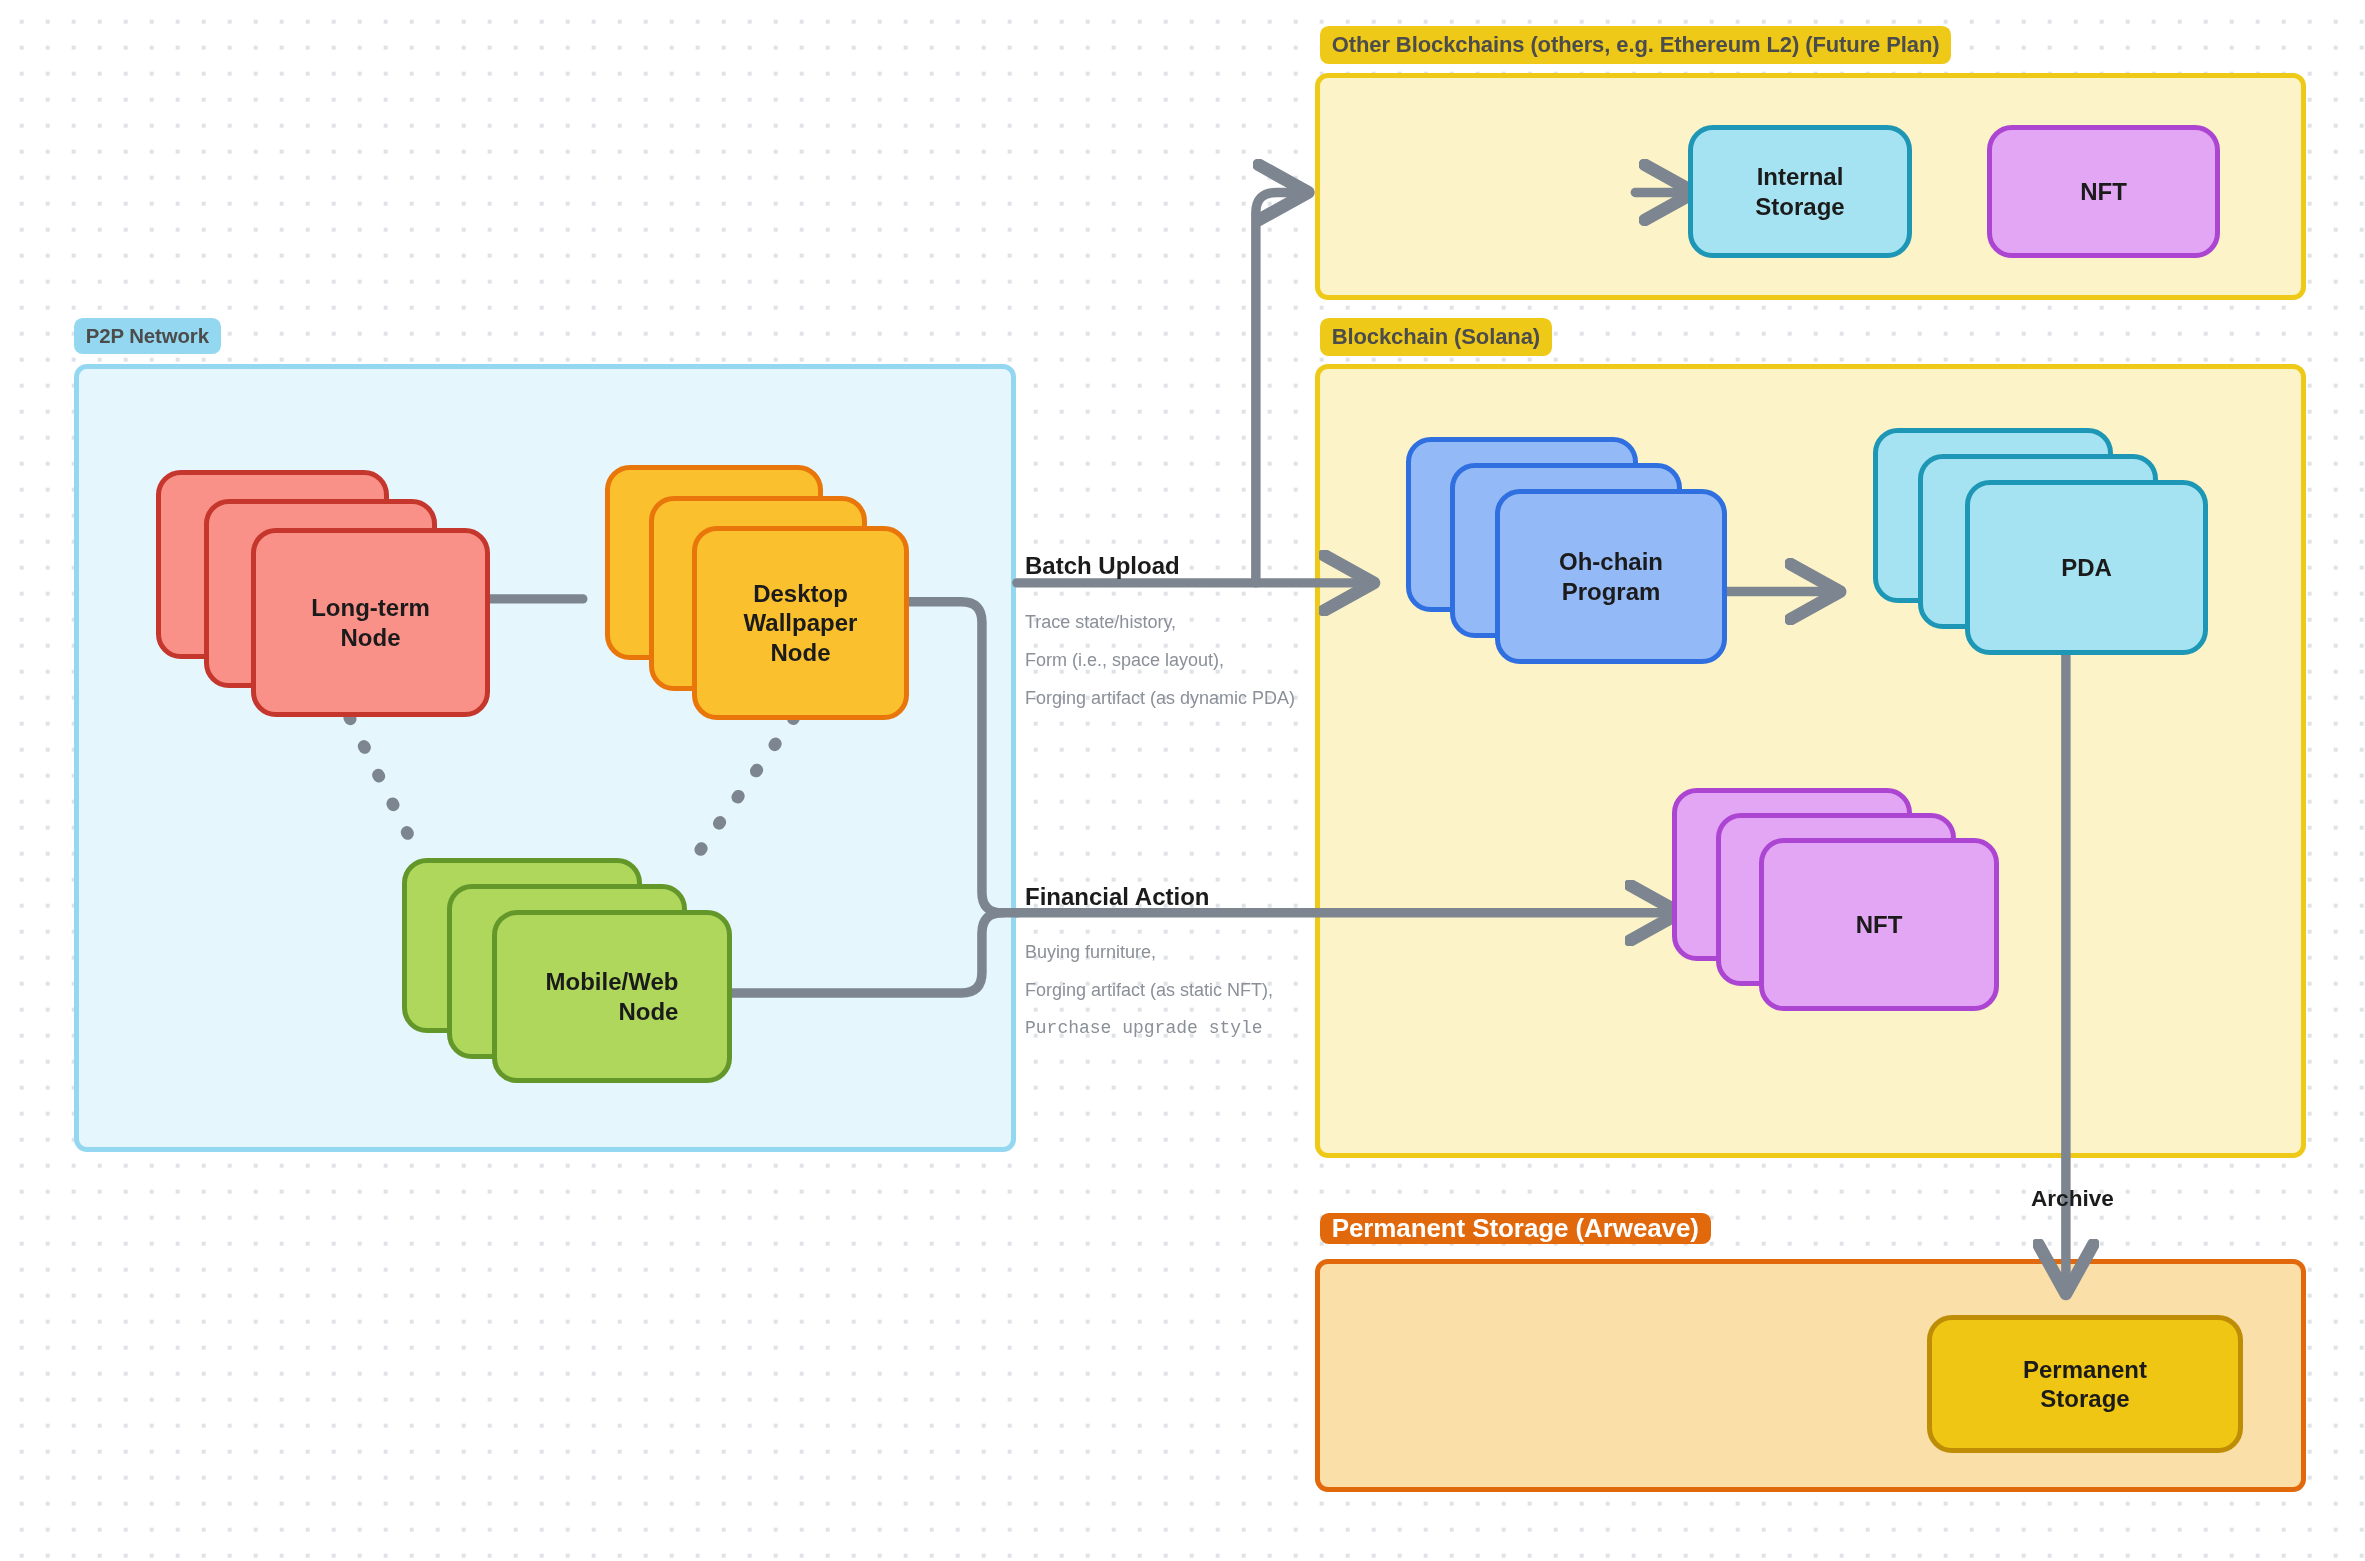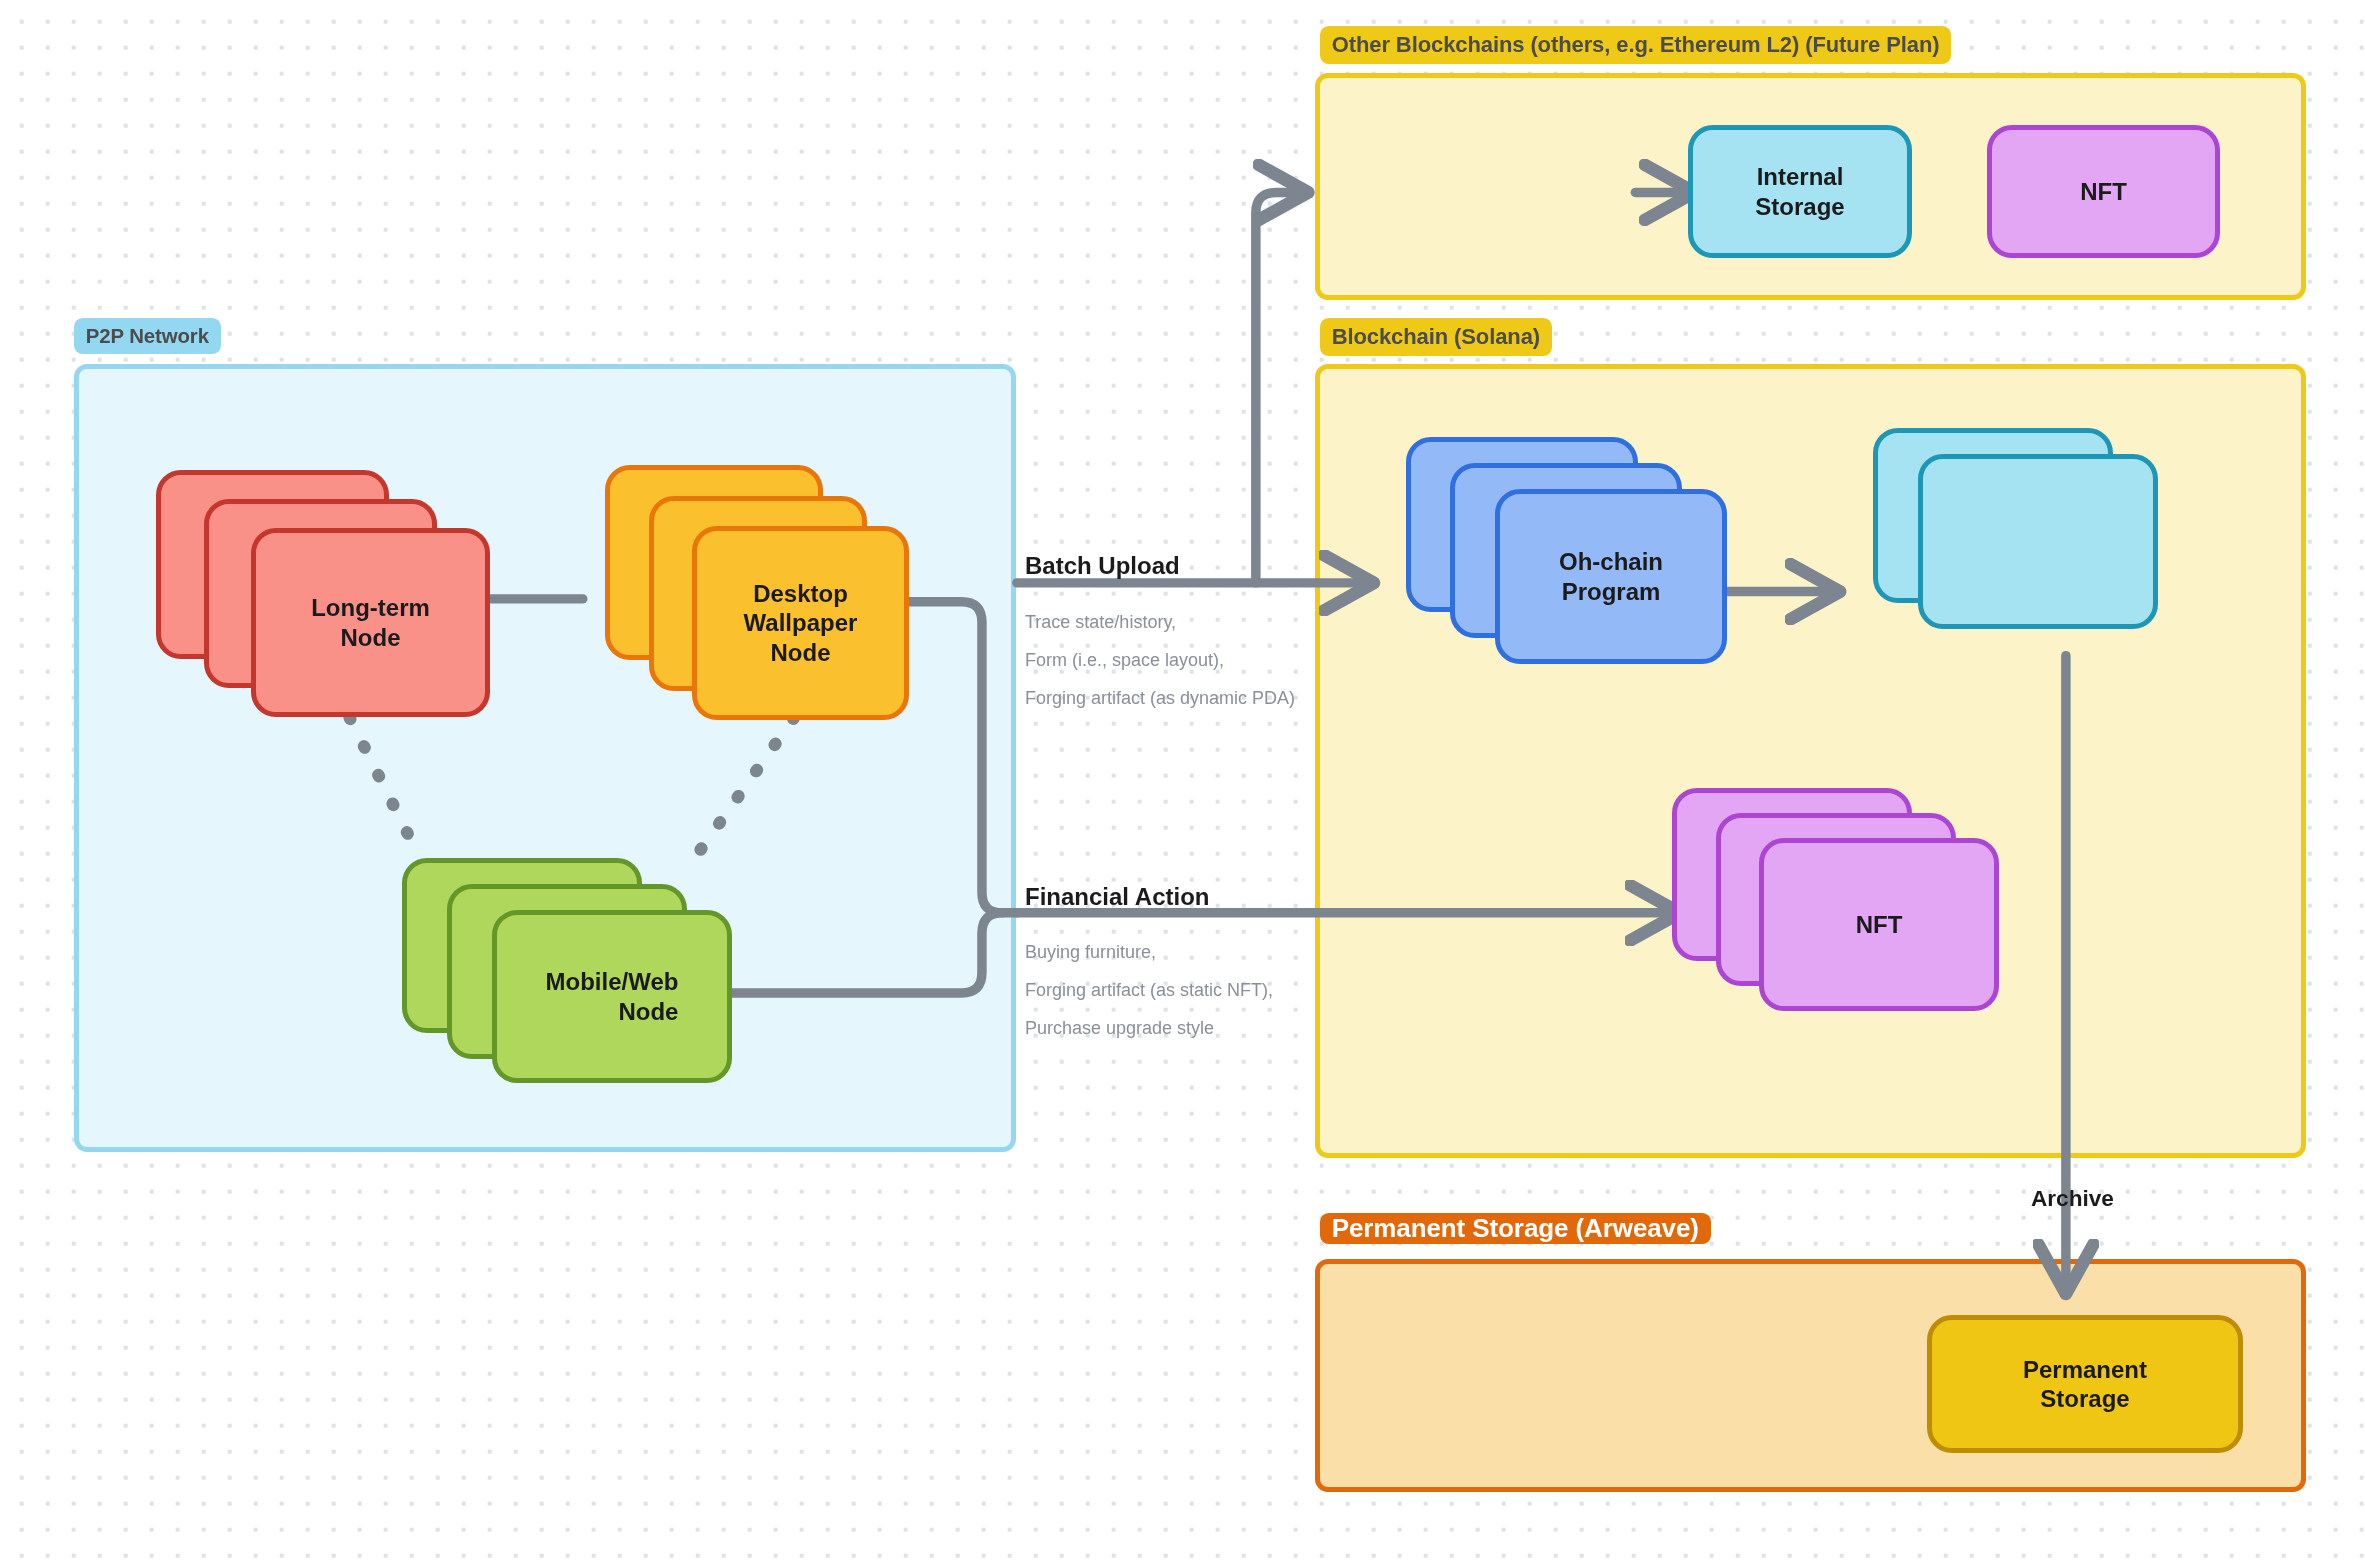--- a/index.html
+++ b/index.html
@@ -179,20 +179,21 @@
       <div>
         <div>Oh-chain</div>
         <div>Program</div>
       </div>
     </div>
   </div>
 
   <div class="stack" style="left:1873px;top:428px;width:335px;height:227px;">
     <div class="sh c-cyan" style="left:0;top:0;width:240px;height:175px;"></div>
     <div class="sh c-cyan" style="left:45px;top:26px;width:240px;height:175px;"></div>
+    <div class="node c-cyan" style="left:92px;top:52px;width:243px;height:175px;font-size:24px;">PDA</div>
   </div>
 
   <div class="stack" style="left:1672px;top:788px;width:328px;height:223px;">
     <div class="sh c-purple" style="left:0;top:0;width:240px;height:173px;"></div>
     <div class="sh c-purple" style="left:44px;top:25px;width:240px;height:173px;"></div>
     <div class="node c-purple" style="left:87px;top:50px;width:240px;height:173px;font-size:24px;">NFT</div>
   </div>
 
   <div class="node c-gold" style="left:1927px;top:1315px;width:316px;height:138px;font-size:24px;">
     <div>
@@ -202,18 +203,18 @@
   </div>
 
   <div class="flow-title" style="left:1025px;top:552px;">Batch Upload</div>
   <div class="flow-sub" style="left:1025px;top:612px;">Trace state/history,</div>
   <div class="flow-sub" style="left:1025px;top:650px;">Form (i.e., space layout),</div>
   <div class="flow-sub" style="left:1025px;top:688px;">Forging artifact (as dynamic PDA)</div>
 
   <div class="flow-title" style="left:1025px;top:883px;">Financial Action</div>
   <div class="flow-sub" style="left:1025px;top:942px;">Buying furniture,</div>
   <div class="flow-sub" style="left:1025px;top:980px;">Forging artifact (as static NFT),</div>
-  <div class="flow-sub" style="left:1025px;top:1018px;">Purchase upgrade style</div>
+  <div class="flow-sub" style="left:1025px;top:1018px;font-family:Liberation Mono, monospace;">Purchase upgrade style</div>
 
   <div class="edge-label" style="left:2031px;top:1186px;">Archive</div>
 
 </div>
 
 
 </body></html>

